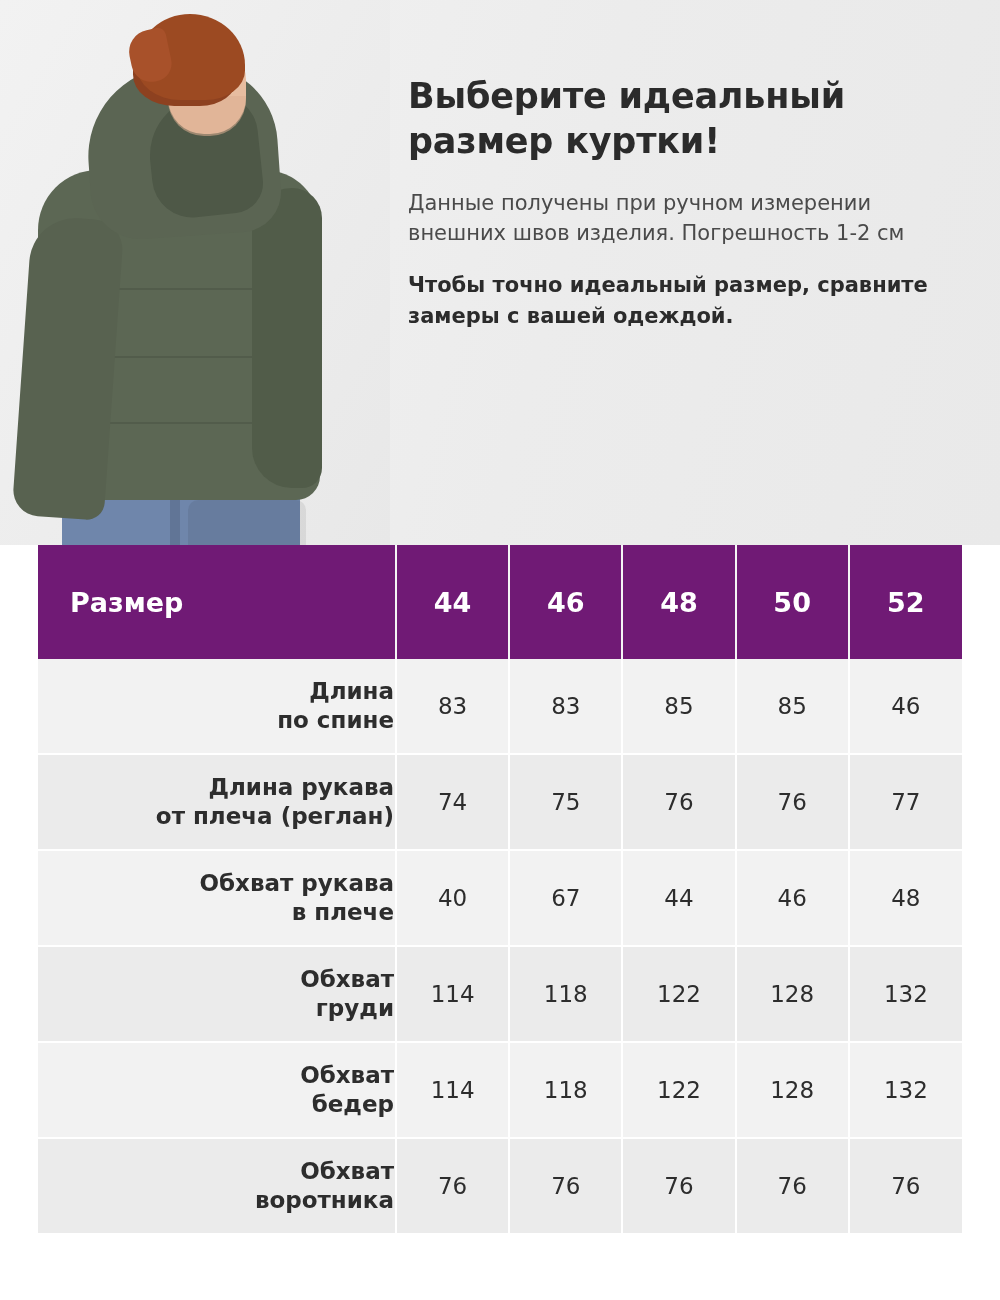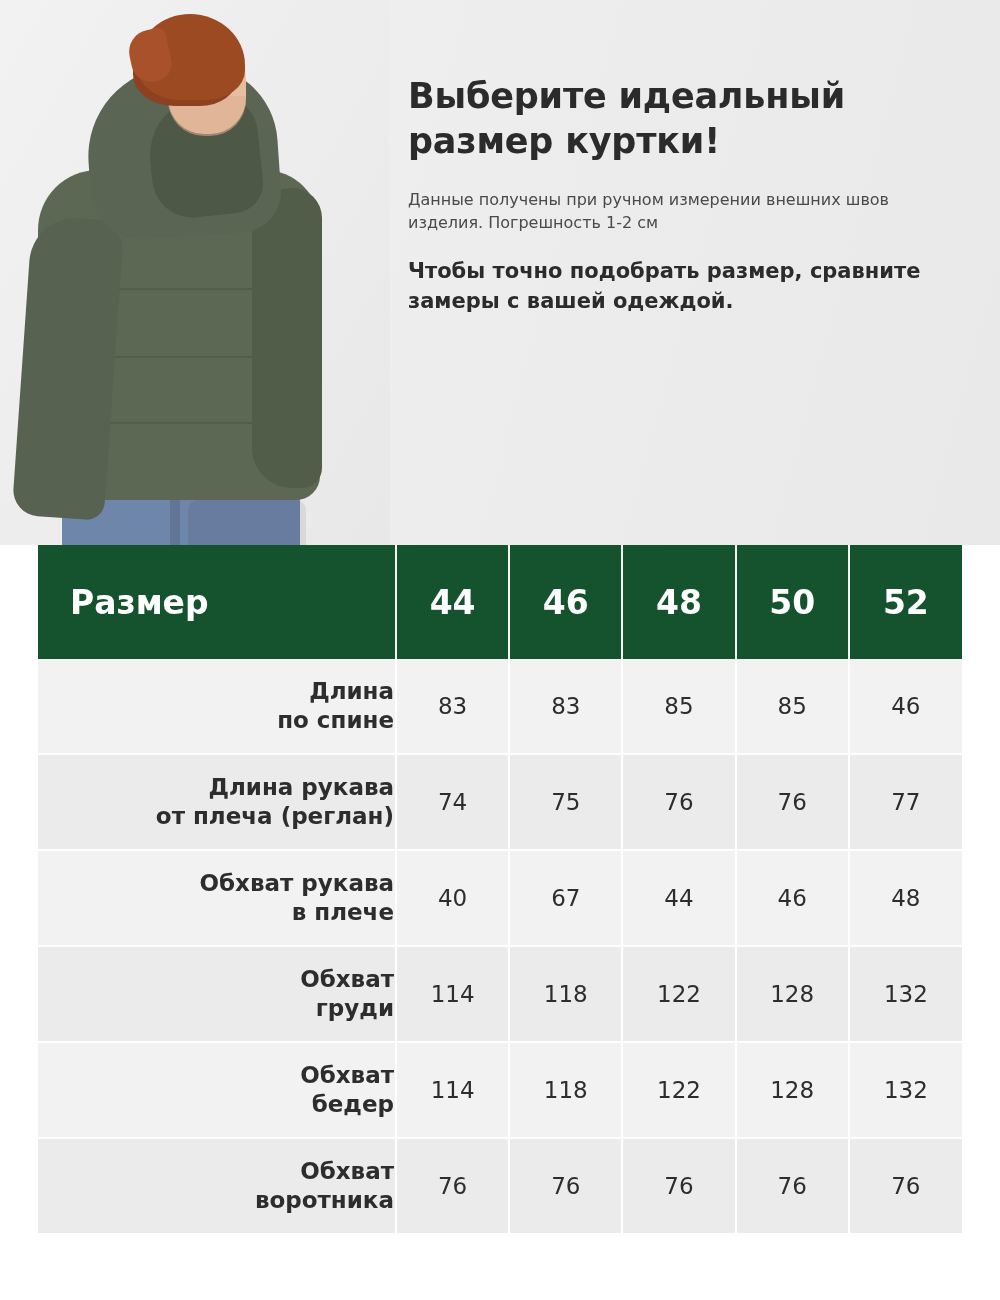--- a/index.html
+++ b/index.html
@@ -198,21 +198,21 @@
   }
   .headline {
     font-size: 35px;
     line-height: 1.28;
     font-weight: bold;
     color: #2b2b2b;
     letter-spacing: -0.2px;
     margin: 0 0 24px 0;
   }
   .sub {
-    font-size: 16px;
+    font-size: 21px;
     line-height: 1.45;
     color: #4a4a4a;
     margin: 0 0 22px 0;
   }
   .cta {
     font-size: 21px;
     line-height: 1.45;
     font-weight: bold;
     color: #2b2b2b;
     margin: 0;
@@ -224,23 +224,23 @@
     left: 38px;
     top: 545px;
     width: 924px;
   }
   table.size-table {
     border-collapse: collapse;
     width: 924px;
     table-layout: fixed;
   }
   table.size-table thead th {
-    background: #14532d;
+    background: #701a75;
     color: #ffffff;
-    font-size: 33px;
+    font-size: 27px;
     font-weight: bold;
     height: 112px;
     vertical-align: middle;
   }
   table.size-table thead th.label-head {
     text-align: left;
     padding-left: 32px;
     width: 324px;
   }
   table.size-table thead th.size-head {
@@ -296,21 +296,21 @@
       <div class="face"></div>
       <div class="face-shadow"></div>
       <div class="ear-ring"></div>
       <div class="hair"></div>
       <div class="hair-tuft"></div>
     </div>
 
     <div class="copy">
       <h1 class="headline">Выберите идеальный размер куртки!</h1>
       <p class="sub">Данные получены при ручном измерении внешних швов изделия. Погрешность 1-2 см</p>
-      <p class="cta">Чтобы точно подобрать размер, сравните замеры с вашей одеждой.</p>
+      <p class="cta">Чтобы точно идеальный размер, сравните замеры с вашей одеждой.</p>
     </div>
   </div>
 
   <div class="table-wrap">
     <table class="size-table">
       <thead>
         <tr>
           <th class="label-head">Размер</th>
           <th class="size-head">44</th>
           <th class="size-head">46</th>

